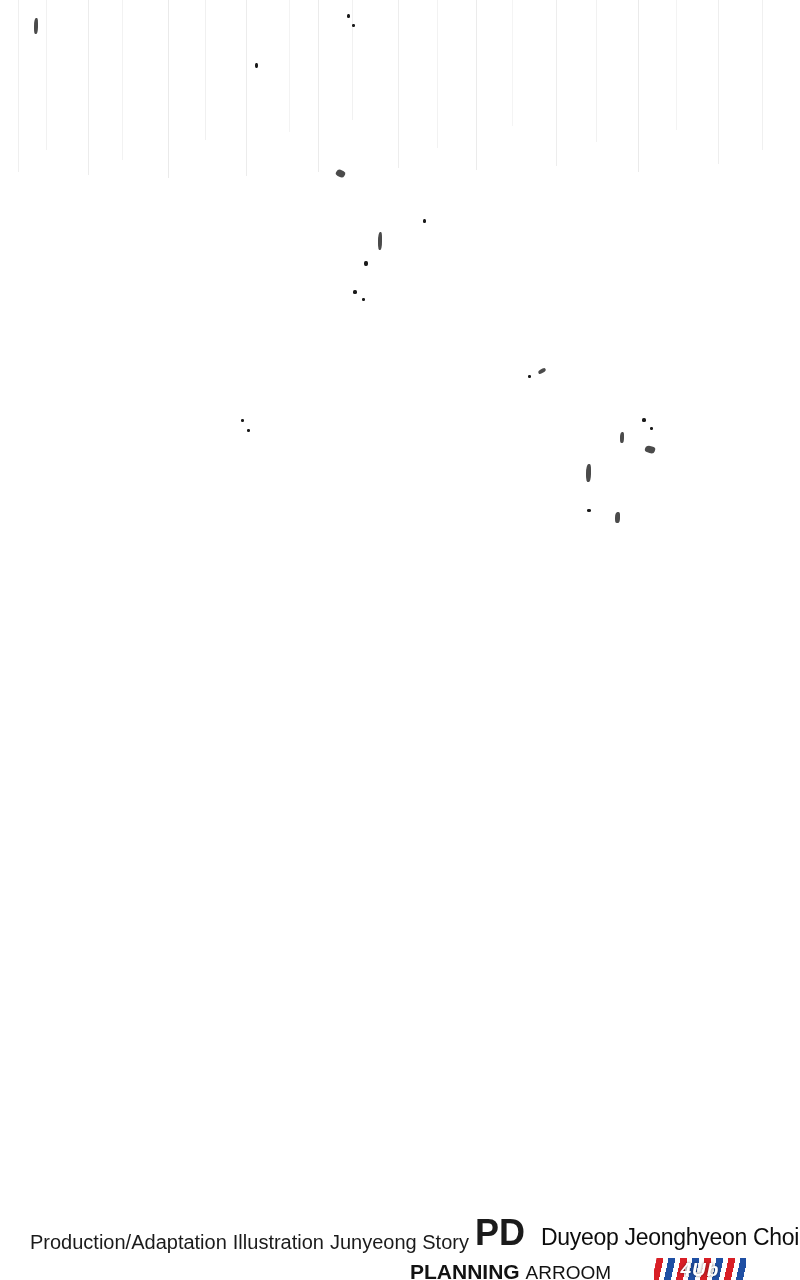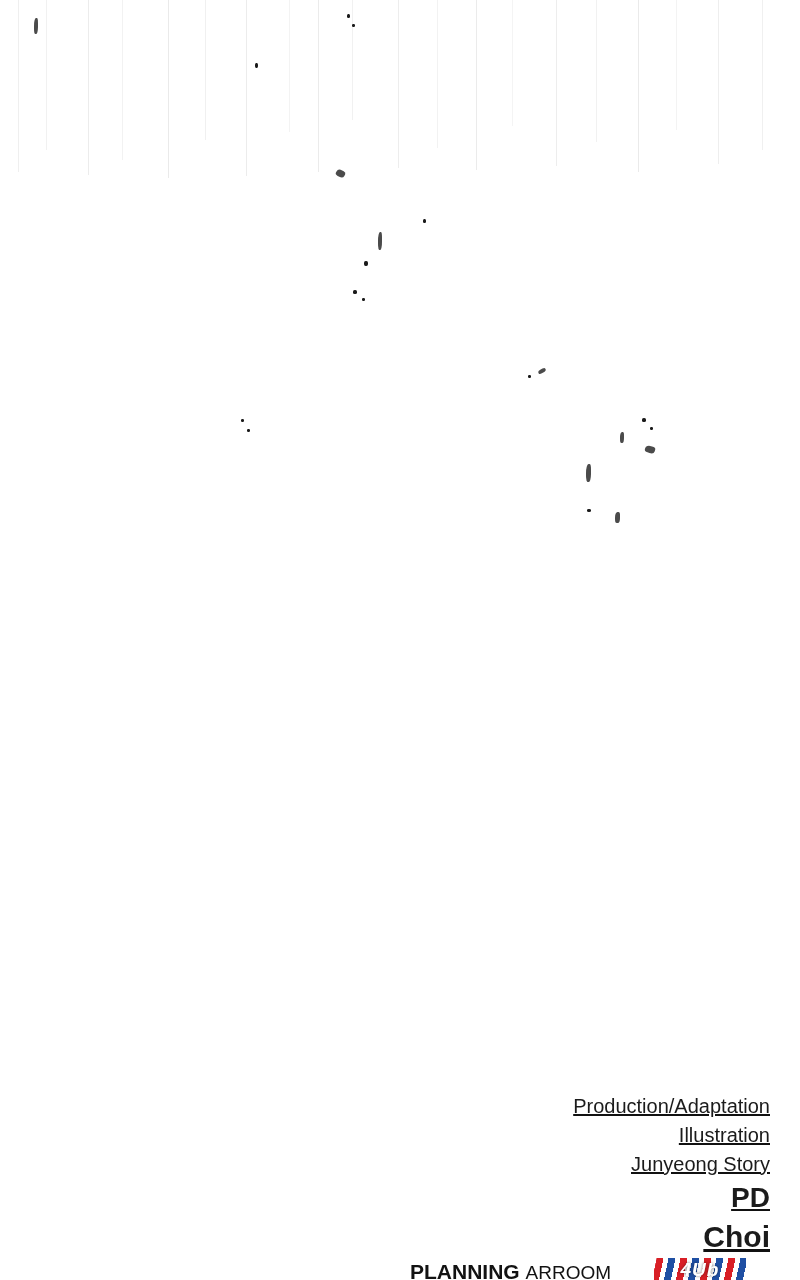--- a/index.html
+++ b/index.html
@@ -41,24 +41,23 @@
     border-radius: 50% 30% 45% 35%;
   }
 
   
   #credits {
     position: absolute;
     right: 30px;
     bottom: 26px;
     width: 740px;
     display: flex;
-    flex-direction: column;
+    flex-direction: row;
     align-items: flex-end;
     gap: 6px;
-    text-decoration: underline;
   }
   .credit-row {
     display: flex;
     align-items: baseline;
     justify-content: flex-end;
     gap: 16px;
     white-space: nowrap;
   }
   .credit-role {
     font-size: 20px;
@@ -67,21 +66,21 @@
   }
   .credit-name {
     font-size: 34px;
     font-weight: 700;
     letter-spacing: -0.3px;
     color: #0d0d0d;
   }
 
   
   .credit-row.flip .credit-role {
-    font-size: 28px;
+    font-size: 36px;
     font-weight: 700;
   }
   .credit-row.flip .credit-name {
     font-size: 23px;
     font-weight: 400;
   }
   .credit-row.staff .credit-role {
     font-size: 30px;
     font-weight: 700;
   }
@@ -205,20 +204,21 @@
   <div class="credit-row">
     <span class="credit-role">Illustration</span>
   </div>
 
   <div class="credit-row">
     <span class="credit-role">Junyeong Story</span>
   </div>
 
   <div class="credit-row flip">
     <span class="credit-role">PD</span>
+    <span class="credit-name">Duyeop Jeonghyeon Choi</span>
   </div>
 
   <div class="credit-row staff">
     <span class="credit-role">Choi</span>
   </div>
 
 </div>
 
 <div id="bottom-strip">
   <div id="planning-line">

